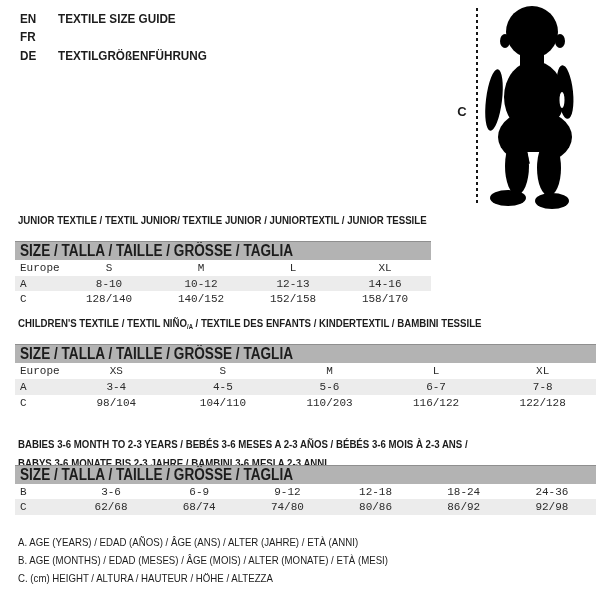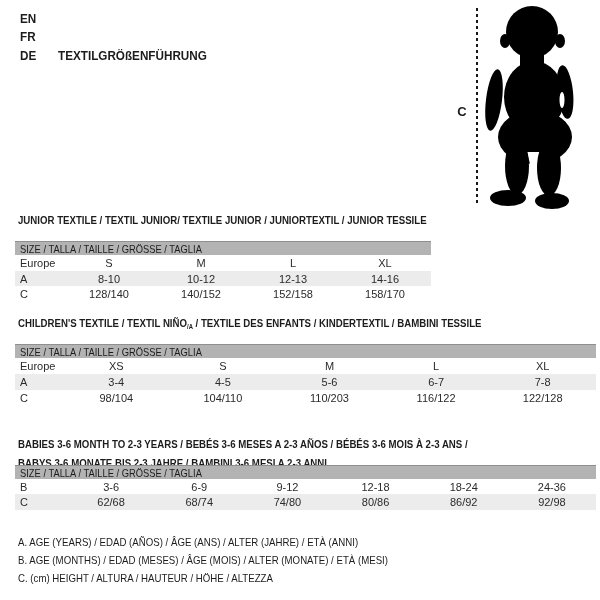--- a/index.html
+++ b/index.html
@@ -27,39 +27,40 @@
   
   .sec-title{font-weight:700;font-size:11.5px;white-space:nowrap;}
   .sub{font-size:7px;vertical-align:-2px;letter-spacing:0;}
 
   
   table.size-table{border-collapse:collapse;table-layout:fixed;font-size:11px;color:#2b2b2b;}
   table.size-table td{padding:0;overflow:hidden;white-space:nowrap;}
   tr.bar td{
     background:var(--header-bar,#b3b3b3);
     border-top:1px solid var(--header-bar-edge,#8f8f8f);
-    height:13px;color:#1c1c1c;padding-left:5px;font-size:11px;
+    height:13px;color:#1c1c1c;padding-left:5px;font-size:16px;font-weight:bold;
   }
   tr.bar .cond{transform:scaleX(0.85);}
-  tr.data-row td{height:15px;}
+  tr.data-row td{height:15px;font-family:Liberation Mono, monospace;}
   tr.data-row td.lbl{padding-left:5px;text-align:left;}
   tr.data-row td.val{text-align:center;}
   tr.row-tall td{height:16px;}
   tr.alt td{background:var(--row-alt,#ececec);}
 
   
   #legend{left:18px;top:533px;}
   .legend-line{height:18.2px;line-height:18.2px;font-weight:400;font-size:11.5px;}
 </style>
 </head>
 <body>
 
 <div id="lang-list" class="abs">
   <div class="lang-row">
     <div class="lang-code"><span class="cond9">EN</span></div>
+    <div><span class="cond9">TEXTILE SIZE GUIDE</span></div>
   </div>
   <div class="lang-row">
     <div class="lang-code"><span class="cond9">FR</span></div>
   </div>
   <div class="lang-row">
     <div class="lang-code"><span class="cond9">DE</span></div>
     <div><span class="cond9">TEXTILGRÖßENFÜHRUNG</span></div>
   </div>
 </div>
 

